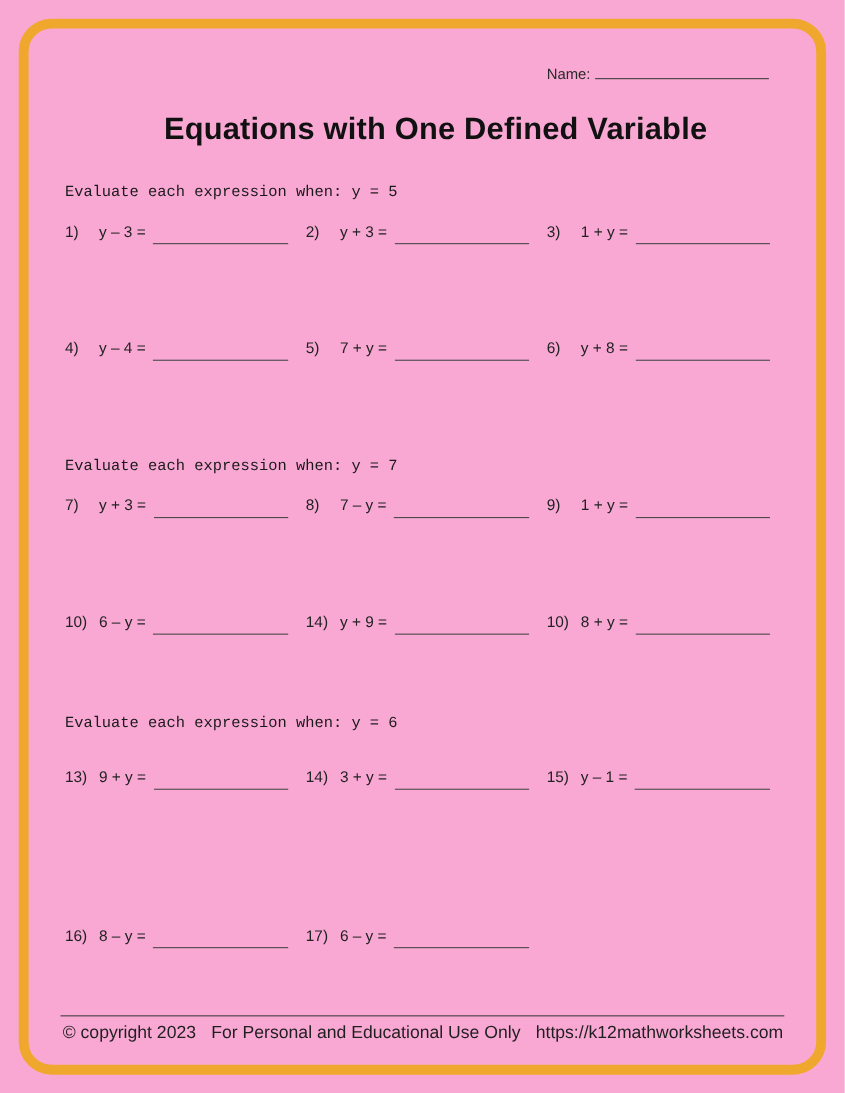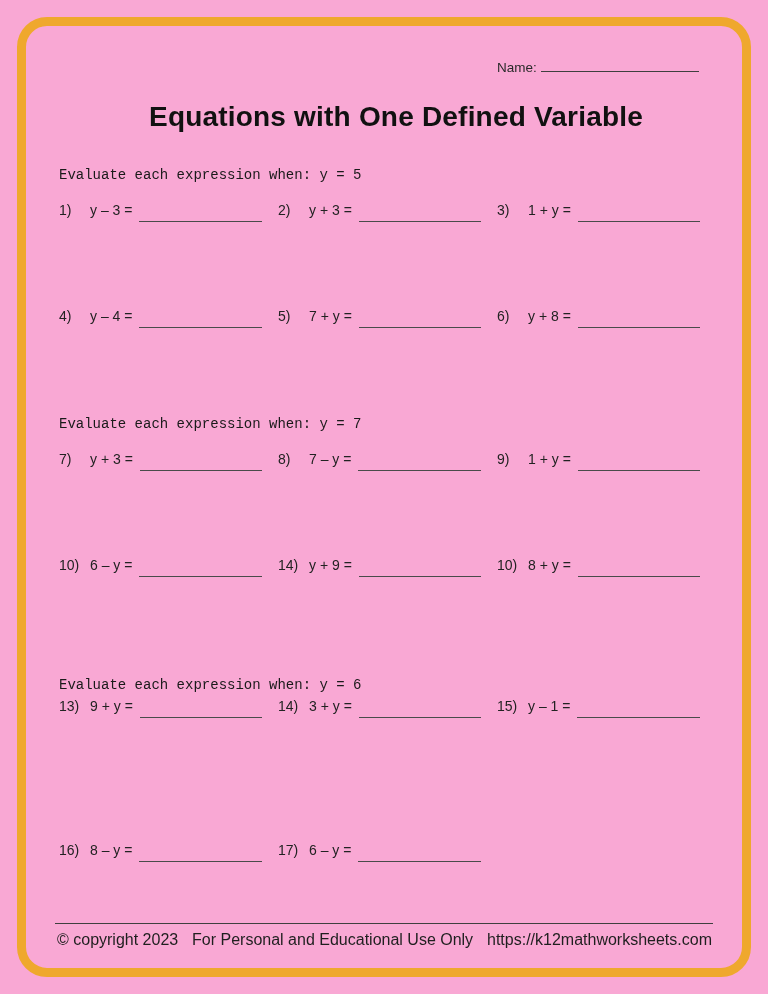--- a/index.html
+++ b/index.html
@@ -191,21 +191,21 @@
       <span class="pexpr">y + 9 =</span>
       <span class="pline"></span>
     </div>
     <div class="pcell">
       <span class="pnum">10)</span>
       <span class="pexpr">8 + y =</span>
       <span class="pline"></span>
     </div>
   </div>
 
-  <div class="instruction" style="top:677px">Evaluate each expression when: y = 6</div>
+  <div class="instruction" style="top:650px">Evaluate each expression when: y = 6</div>
 
   <div class="prow" style="top:696px">
     <div class="pcell">
       <span class="pnum">13)</span>
       <span class="pexpr">9 + y =</span>
       <span class="pline"></span>
     </div>
     <div class="pcell">
       <span class="pnum">14)</span>
       <span class="pexpr">3 + y =</span>

